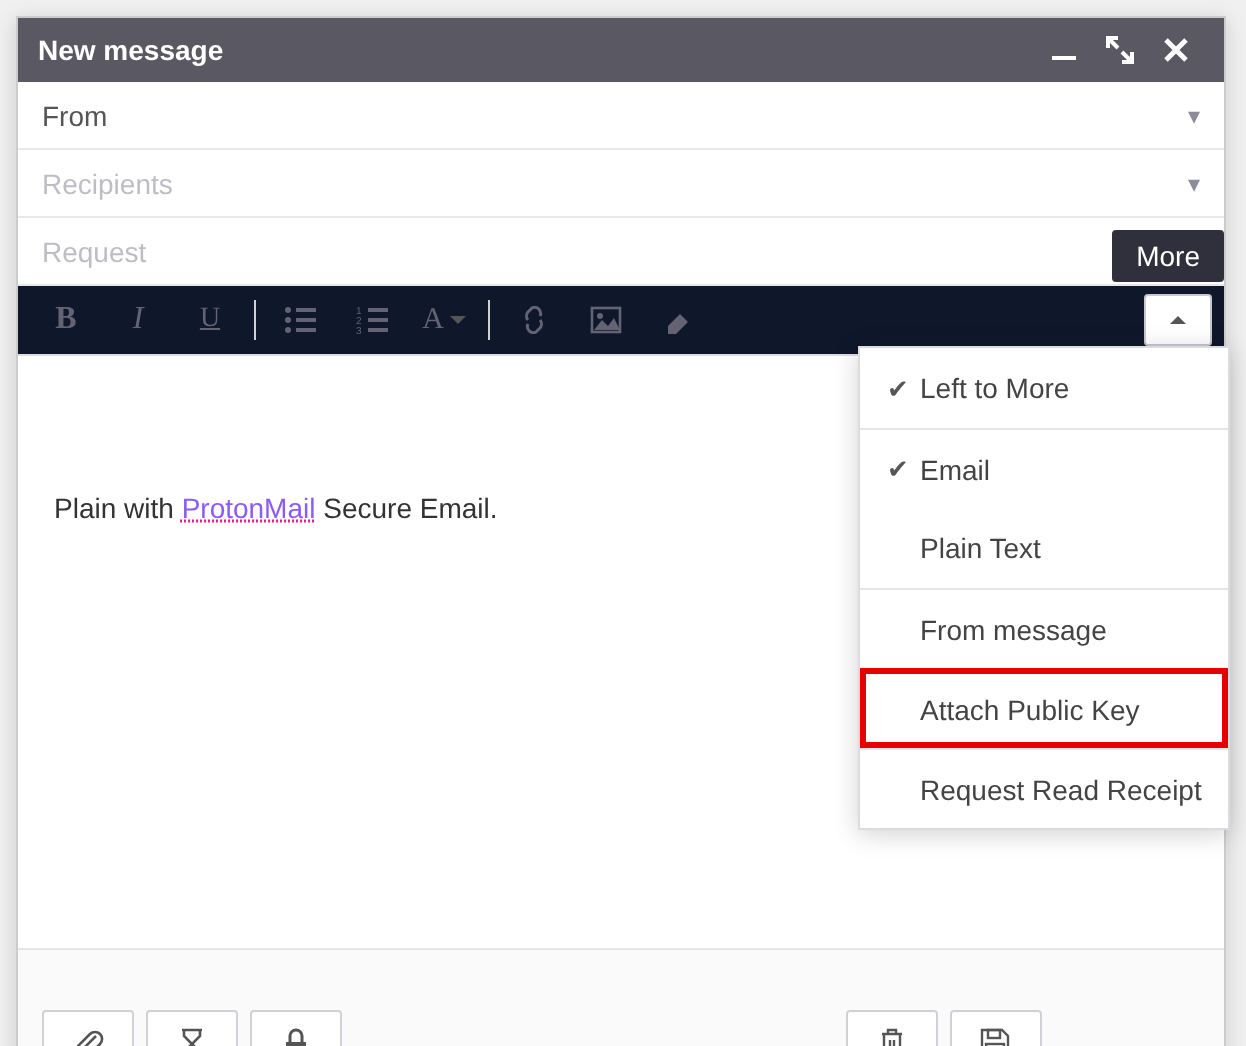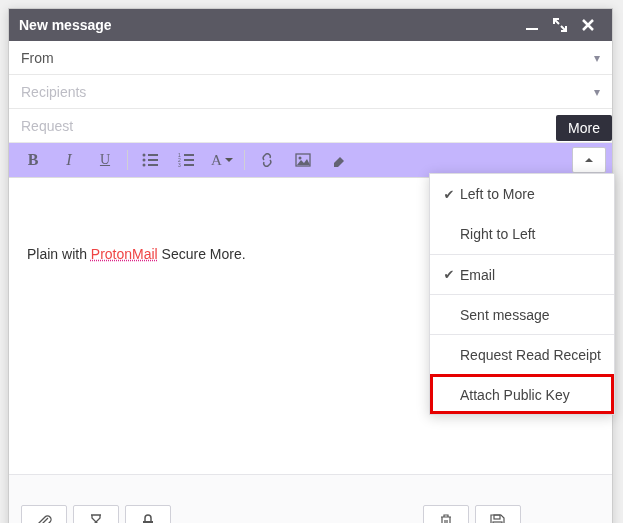--- a/index.html
+++ b/index.html
@@ -49,21 +49,21 @@
     align-items: center;
     height: 34px;
     padding: 0 12px;
     color: #bdbdc5;
     font-size: 14px;
   }
   .fields .row.from { color: #555; }
   .row-label { flex: 1; }
   .chevron { color: #8b8b9b; font-size: 12px; cursor: pointer; }
   .toolbar {
-    background: #c4b5fd;
+    background: #0f172a;
     border-bottom: 1px solid #ddd;
     display: flex;
     align-items: center;
     height: 35px;
     padding: 0 6px;
     position: relative;
     color: #636373;
   }
   .tbtn {
     width: 36px;
@@ -112,21 +112,21 @@
   }
   .editor {
     height: 296px;
     padding: 18px;
     font-size: 14px;
     color: #333;
     position: relative;
     background: #fff;
   }
   .editor .sig { margin-top: 50px; }
-  .editor a { color: #ef4444; text-decoration: underline dotted #d28; }
+  .editor a { color: #8b5cf6; text-decoration: underline dotted #d28; }
   .footer {
     border-top: 1px solid #e5e5e9;
     background: #fafafb;
     padding: 10px 12px;
     display: flex;
     align-items: center;
     gap: 6px;
   }
   .fbtn {
     border: 1px solid #d0d0d8;
@@ -277,21 +277,21 @@
         </svg>
     </div>
     <div class="spacer"></div>
     <div class="more-btn">
       <span class="small-tri up"></span>
     </div>
   </div>
 
   <div class="editor">
     <div class="sig">
-      <span>Plain with </span><a href="#">ProtonMail</a><span> Secure More.</span>
+      <span>Plain with </span><a href="#">ProtonMail</a><span> Secure Email.</span>
     </div>
   </div>
 
   <div class="footer">
     <div class="fbtn">
       <svg width="16" height="16" viewBox="0 0 16 16">
           <path d="M12 4 L6 10 a2 2 0 0 0 3 3 L14 8 a3.5 3.5 0 0 0 -5-5 L3 9 a5 5 0 0 0 7 7" stroke="#555" stroke-width="1.3" fill="none"></path>
         </svg>
     </div>
     <div class="fbtn">
@@ -321,33 +321,33 @@
     <button class="send-btn">SEND</button>
   </div>
 
 </div>
 
 <div class="dropdown">
   <div class="item">
     <span class="check">✔</span>
     <span>Left to More</span>
   </div>
-  <div class="item">
-    <span class="check"></span>
-    <span>Right to Left</span>
-  </div>
   <div class="item sep">
     <span class="check">✔</span>
     <span>Email</span>
   </div>
+  <div class="item">
+    <span class="check"></span>
+    <span>Plain Text</span>
+  </div>
   <div class="item sep">
     <span class="check"></span>
-    <span>Sent message</span>
+    <span>From message</span>
+  </div>
+  <div class="item sep highlight">
+    <span class="check"></span>
+    <span>Attach Public Key</span>
   </div>
   <div class="item sep">
     <span class="check"></span>
     <span>Request Read Receipt</span>
   </div>
-  <div class="item sep highlight">
-    <span class="check"></span>
-    <span>Attach Public Key</span>
-  </div>
 </div>
 
 </body></html>

